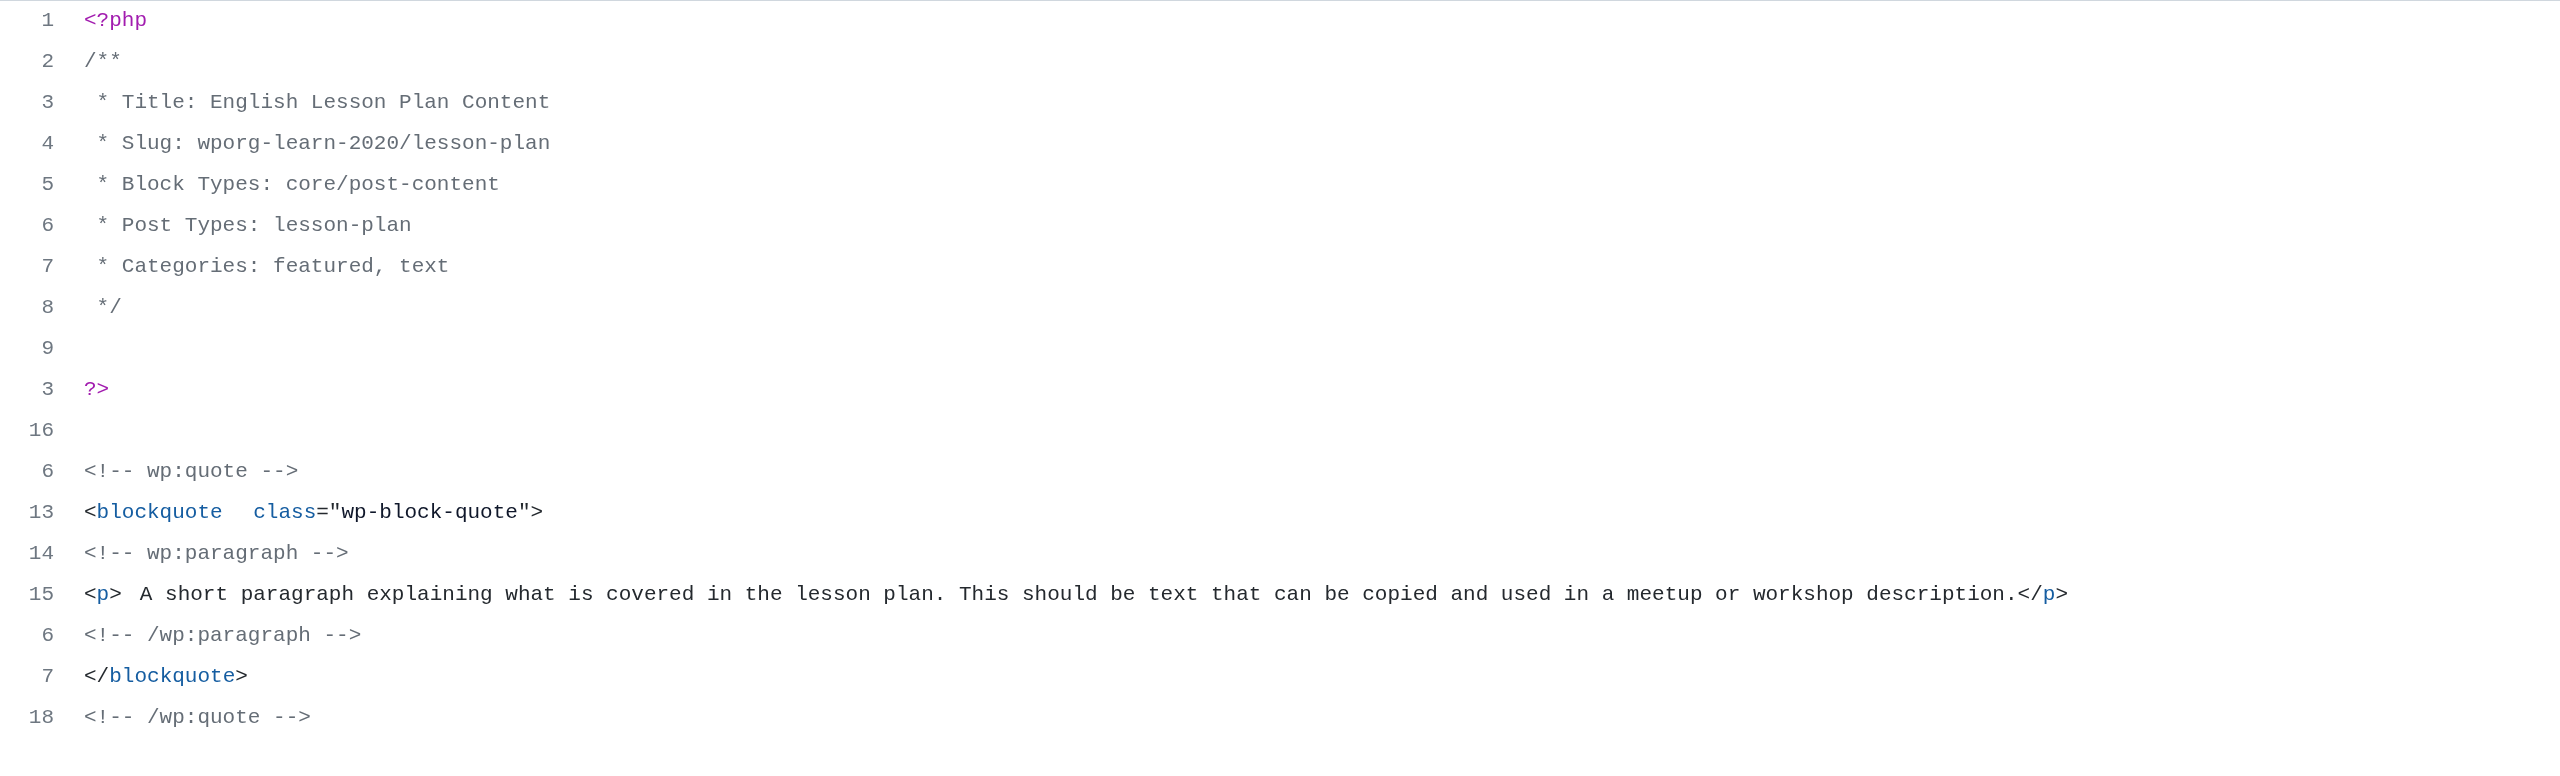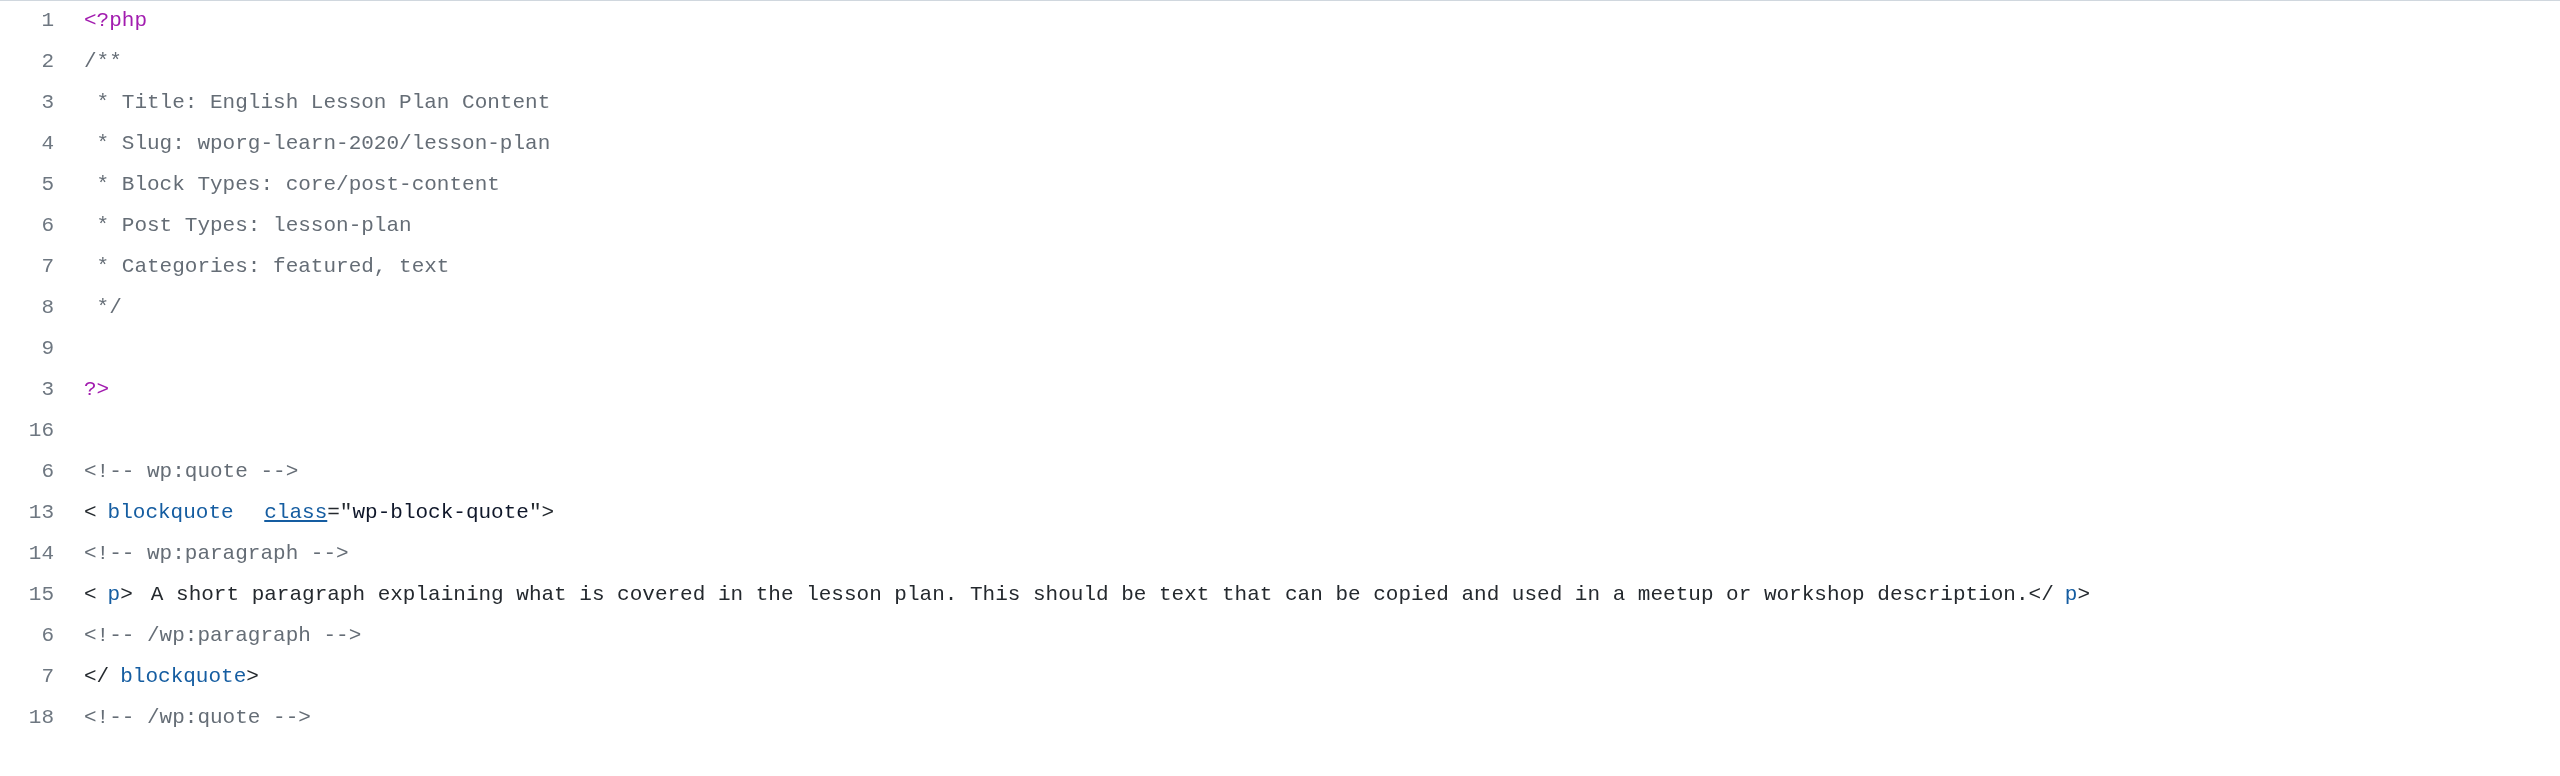--- a/index.html
+++ b/index.html
@@ -32,22 +32,22 @@
   .code {
     flex: 1;
     padding-left: 12px;
     white-space: pre;
   }
   .line {
     min-height: 41px;
   }
   .tok-php { color: #a21caf; font-weight: 400; }
   .tok-comment { color: #656d76; }
-  .tok-tagname { color: #155da1; margin-left: 11px; }
-  .tok-attr { color: #155da1; text-decoration: underline; }
+  .tok-tagname { color: #155da1; }
+  .tok-attr { color: #155da1; }
   .tok-string { color: #0f172a; }
   .tok-text { color: #24292e; margin-left: 18px; }
   .tok-punc { color: #24292e; }
 </style>
 </head>
 <body>
 
 <div class="code-container">
   <div class="gutter" id="gutter">
       <div class="line">1</div>

